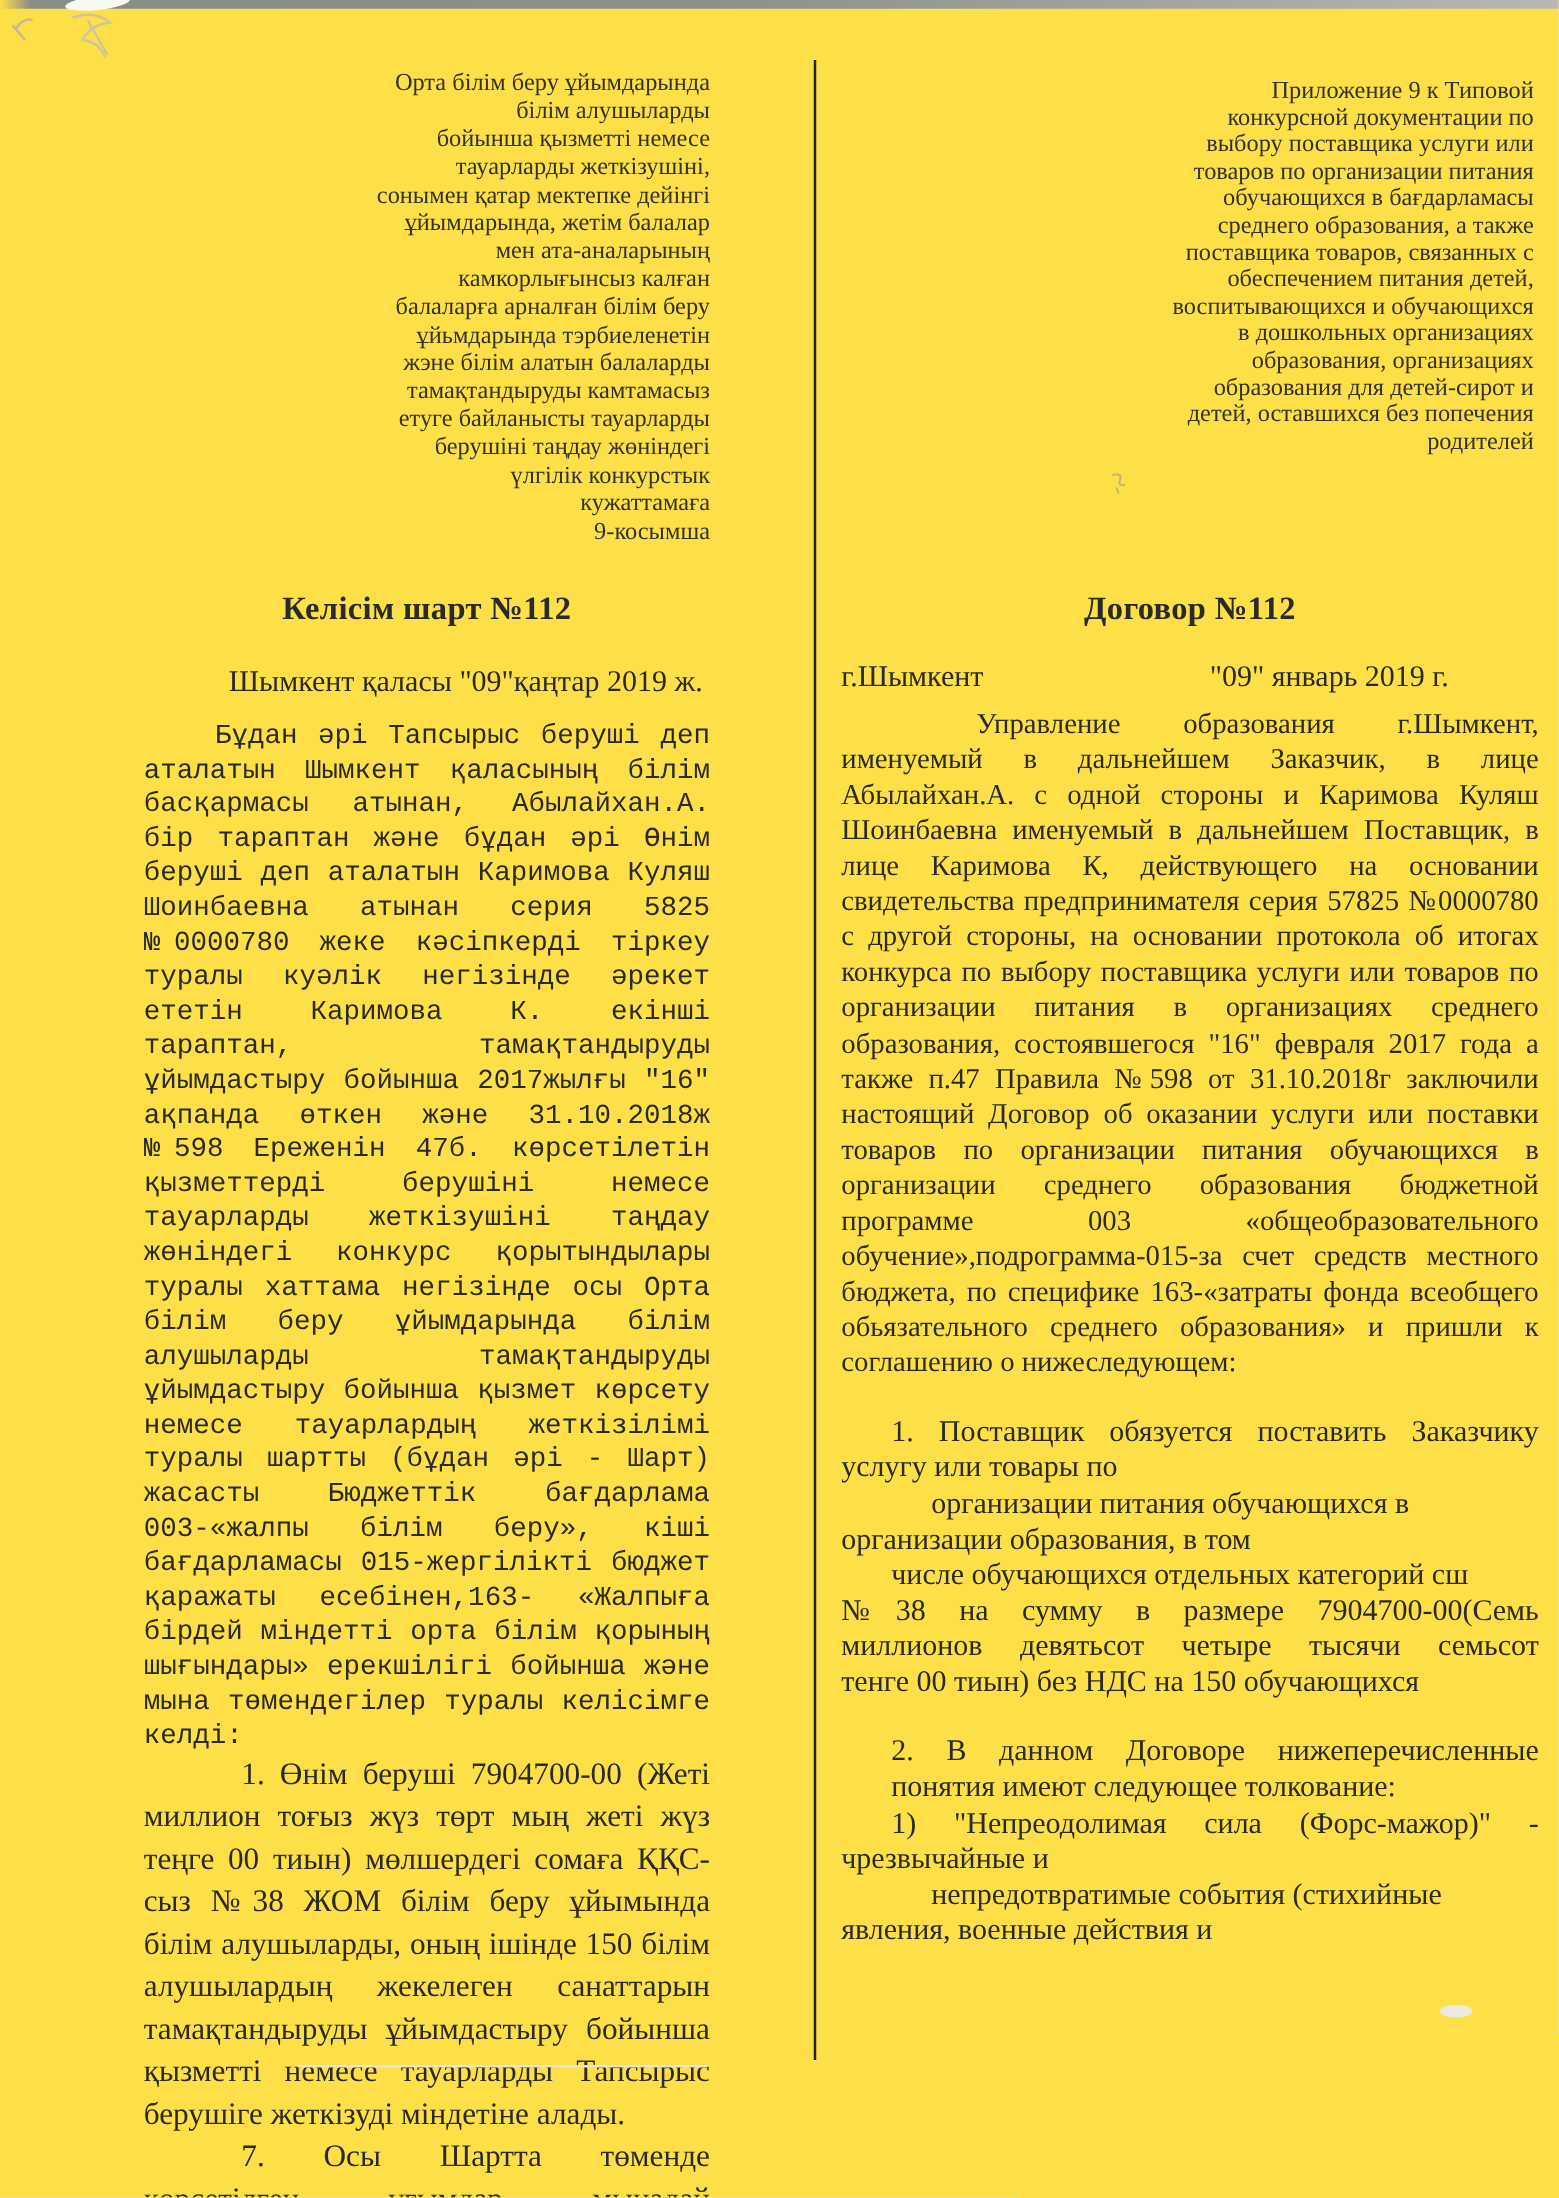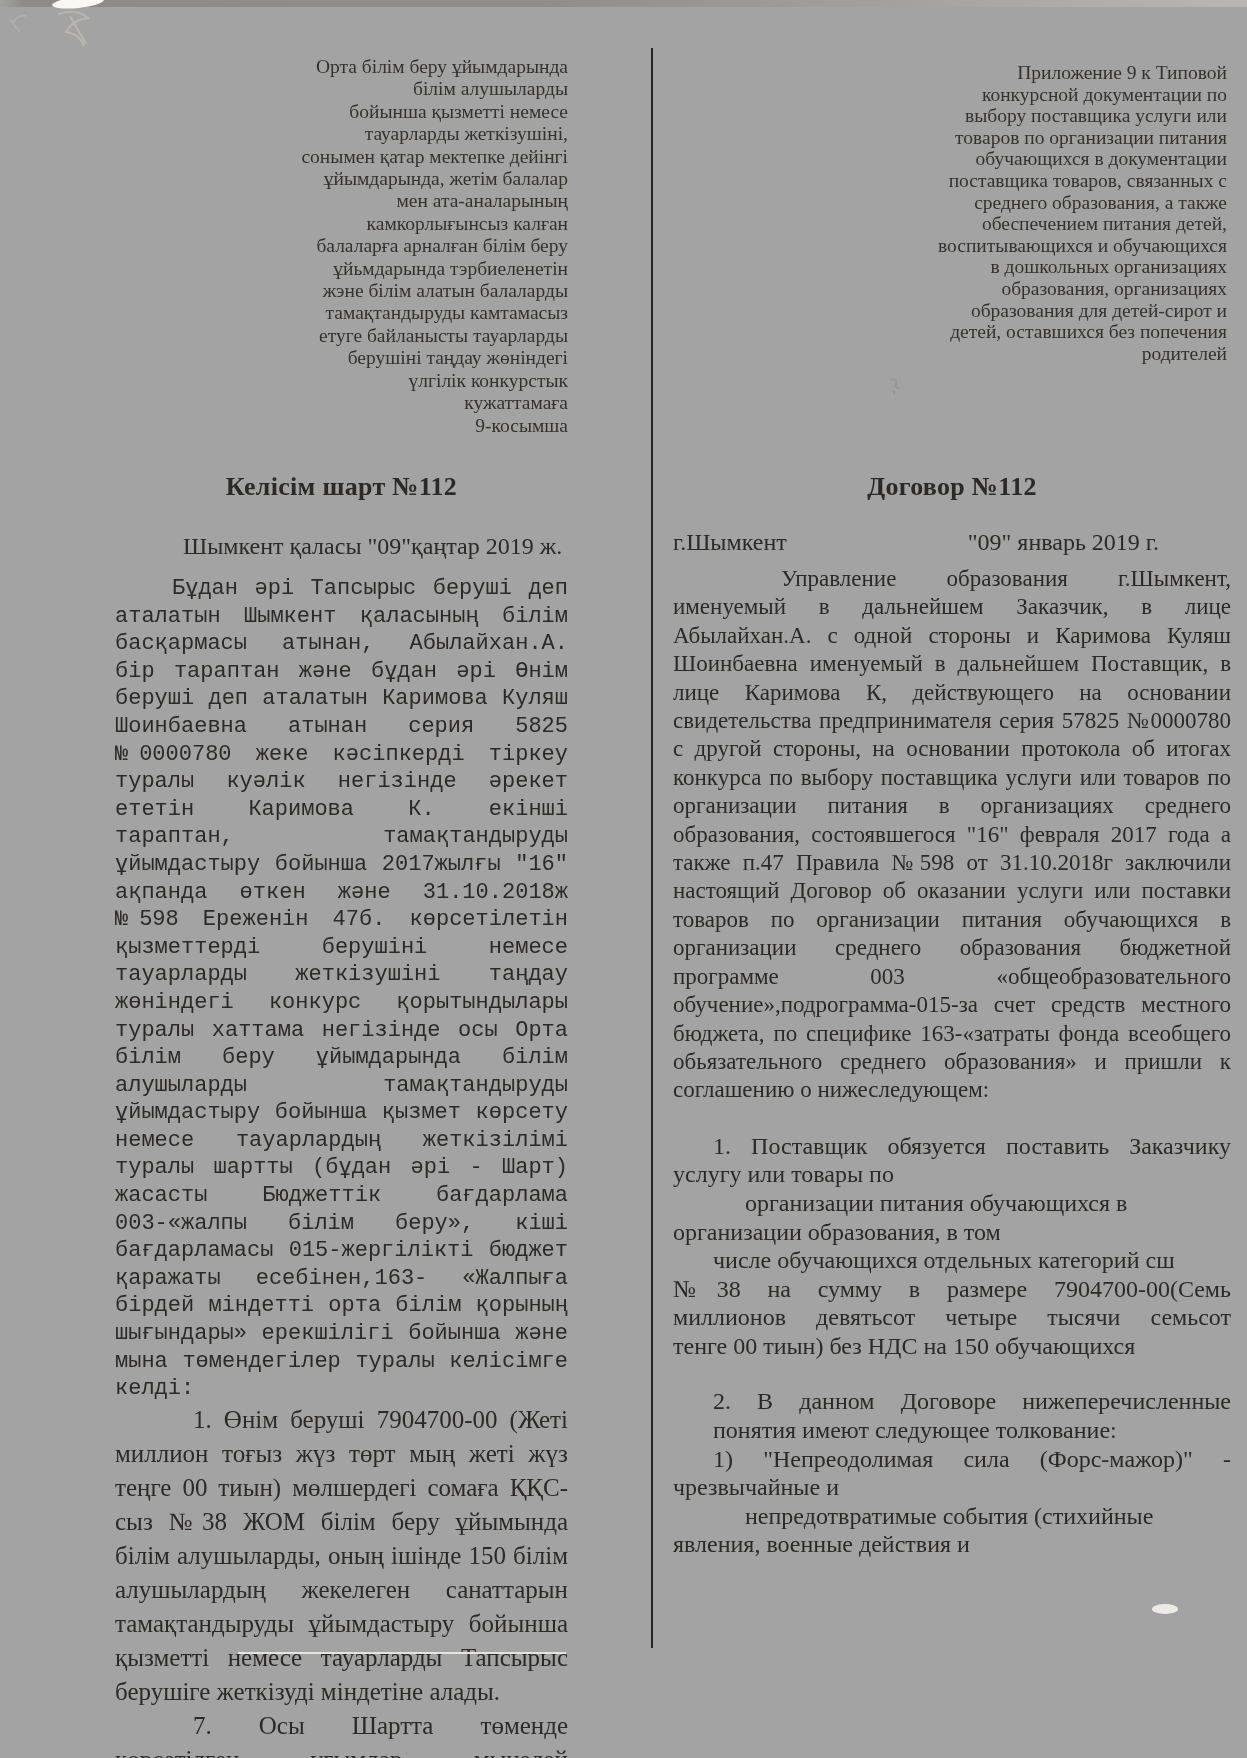--- a/index.html
+++ b/index.html
@@ -1,18 +1,18 @@
 <!DOCTYPE html>
 <html><head>
 <meta charset="utf-8">
 <style>
   html,body{margin:0;padding:0;background:#dededb;}
   .page{
     position:relative;width:1247px;height:1758px;margin:0 auto;
-    background:#a3a3a3;
+    background:#fde047;
     font-family:"Liberation Serif","DejaVu Serif",serif;
     color:#2b2a28;overflow:hidden;
   }
   
   .scan-band{position:absolute;top:0;left:0;width:1247px;height:7px;
     background:linear-gradient(90deg,#87868400,#8c8b89 2%,#8f8e8c 45%,#a5a49e 75%,#b8b7b1 100%);}
   .scan-notch{position:absolute;top:-3px;left:52px;width:52px;height:11px;background:#f9f8f5;border-radius:50%;transform:rotate(-6deg);}
   
   .pencil{position:absolute;left:4px;top:6px;}
   .mark-small{position:absolute;left:884px;top:376px;opacity:.55;}
@@ -85,23 +85,23 @@
       <div class="hline">үлгілік конкурстык</div>
       <div class="hline">кужаттамаға</div>
       <div class="hline">9-косымша</div>
     </div>
 
   <div class="hdr hdr-right">
       <div class="hline">Приложение 9 к Типовой</div>
       <div class="hline">конкурсной документации по</div>
       <div class="hline">выбору поставщика услуги или</div>
       <div class="hline">товаров по организации питания</div>
-      <div class="hline">обучающихся в документации</div>
+      <div class="hline">обучающихся в бағдарламасы</div>
+      <div class="hline">среднего образования, а также</div>
       <div class="hline">поставщика товаров, связанных с</div>
-      <div class="hline">среднего образования, а также</div>
       <div class="hline">обеспечением питания детей,</div>
       <div class="hline">воспитывающихся и обучающихся</div>
       <div class="hline">в дошкольных организациях</div>
       <div class="hline">образования, организациях</div>
       <div class="hline">образования для детей-сирот и</div>
       <div class="hline">детей, оставшихся без попечения</div>
       <div class="hline">родителей</div>
     </div>
 
   <div class="vline"></div>

